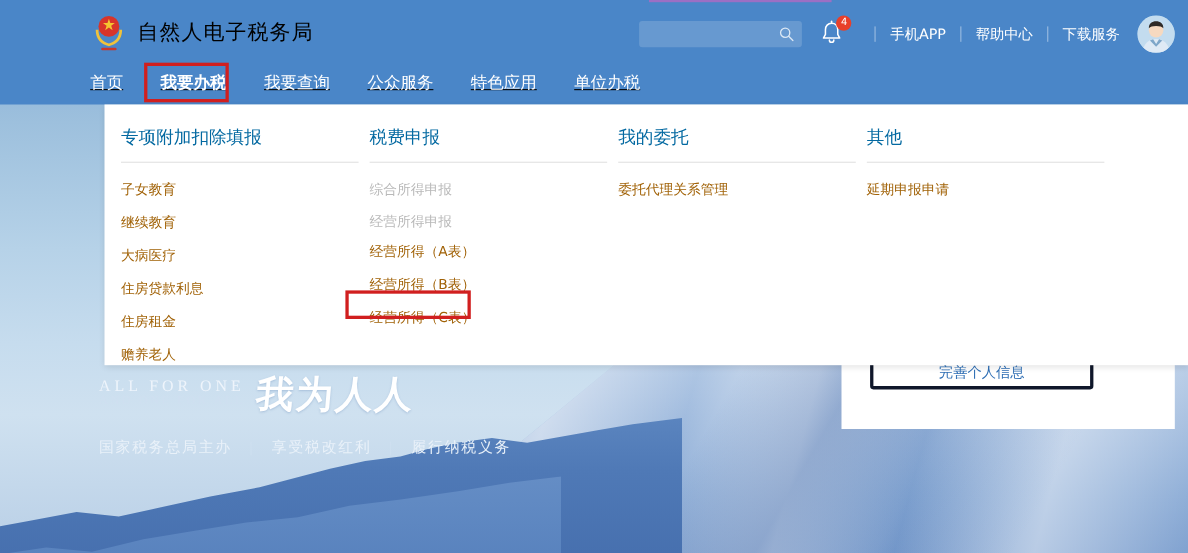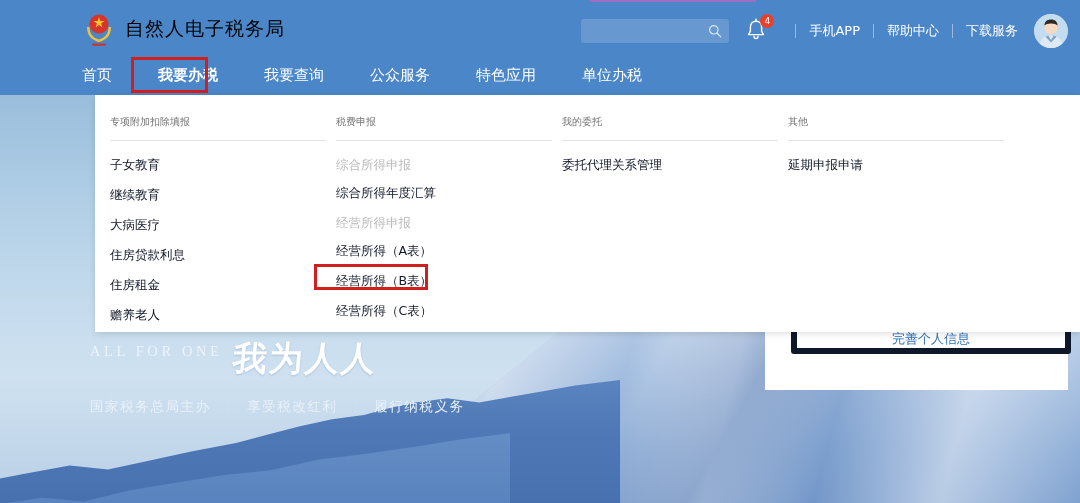--- a/index.html
+++ b/index.html
@@ -100,21 +100,21 @@
   .hdr-link {
     color:#ffffff; font-size:13px; white-space:nowrap; cursor:pointer;
     font-family:"DejaVu Sans","Liberation Sans",sans-serif;
   }
   .avatar {
     width:34px; height:34px; border-radius:50%; margin-left:16px; margin-right:6px;
     background:#bcd9ee; position:relative; overflow:hidden; flex:0 0 auto;
   }
 
   
-  #nav { position:absolute; left:82px; top:60px; display:flex; align-items:center; gap:16px; z-index:6; }
+  #nav { position:absolute; left:82px; top:60px; display:flex; align-items:center; gap:4px; z-index:6;text-decoration:underline; }
   .nav-item {
     color:#ffffff; font-size:15px; white-space:nowrap; cursor:pointer;
     padding:6px 0; margin-right:30px;
     font-family:"DejaVu Sans","Liberation Sans",sans-serif;
   }
   .nav-item.active { font-weight:bold; }
   .nav-hl {
     position:absolute; left:131px; top:57px; width:77px; height:36px;
     border:3px solid #d11f1f; z-index:9; pointer-events:none;
   }
@@ -124,30 +124,30 @@
     position:absolute; left:95px; top:95px; width:985px; height:237px;
     background:#ffffff; z-index:7; box-shadow:0 2px 6px rgba(0,0,0,.12);
   }
   .cols { display:flex; padding:20px 0 0 0; }
   .col { flex:0 0 auto; }
   .col1 { width:216px; margin-left:15px; }
   .col2 { width:216px; margin-left:10px; }
   .col3 { width:216px; margin-left:10px; }
   .col4 { width:216px; margin-left:10px; }
   .col-title {
-    color:#737373; font-size:10px; padding-bottom:11px;
+    color:#0369a1; font-size:16px; padding-bottom:11px;
     font-family:Liberation Serif, serif;
   }
   .col-rule { height:1px; background:#e2e2e2; width:100%; margin-bottom:16px; }
   .grp-label {
     color:#b9b9b9; font-size:12.5px; margin-bottom:11px;
     font-family:"DejaVu Sans","Liberation Sans",sans-serif;
   }
   .mi {
-    color:#0f172a; font-size:12.5px; margin-bottom:13px; cursor:pointer; white-space:nowrap;
+    color:#a16207; font-size:12.5px; margin-bottom:13px; cursor:pointer; white-space:nowrap;
     font-family:"DejaVu Sans","Liberation Sans",sans-serif;
   }
   .item-hl {
     position:absolute; left:314px; top:264px; width:114px; height:26px;
     border:3px solid #d11f1f; z-index:9; pointer-events:none;
   }
 
   
   #slogan { position:absolute; left:90px; top:336px; z-index:4; }
   .slog-row { display:flex; align-items:center; gap:10px; }
@@ -170,22 +170,22 @@
     font-family:"Liberation Serif","DejaVu Serif",serif;
   }
   .slog-sub .ssep { margin:0 16px; color:#cfe0f0; }
 
   
   #rightcard {
     position:absolute; left:765px; top:300px; width:303px; height:90px;
     background:#ffffff; z-index:4;
   }
   .profile-btn {
-    position:absolute; left:26px; top:24px; width:280px; height:30px;
-    border:6px solid #0f172a; border-radius:3px; background:#ffffff;
+    position:absolute; left:26px; top:24px; width:203px; height:30px;
+    border:3px solid #0f172a; border-radius:3px; background:#ffffff;
     color:#2f6fb5; font-size:13px; cursor:pointer;
     display:flex; align-items:center; justify-content:center;
     font-family:"DejaVu Sans","Liberation Sans",sans-serif;
   }
 </style>
 </head>
 <body>
 
 <div id="bg">
   <div class="sky"></div>
@@ -295,21 +295,20 @@
       <div class="mi">大病医疗</div>
       <div class="mi">住房贷款利息</div>
       <div class="mi">住房租金</div>
       <div class="mi">赡养老人</div>
     </div>
 
     <div class="col col2">
       <div class="col-title">税费申报</div>
       <div class="col-rule"></div>
       <div class="grp-label">综合所得申报</div>
-      <div class="mi">综合所得年度汇算</div>
       <div class="grp-label" style="margin-top:12px">经营所得申报</div>
       <div class="mi">经营所得（A表）</div>
       <div class="mi">经营所得（B表）</div>
       <div class="mi">经营所得（C表）</div>
     </div>
 
     <div class="col col3">
       <div class="col-title">我的委托</div>
       <div class="col-rule"></div>
       <div class="mi">委托代理关系管理</div>

